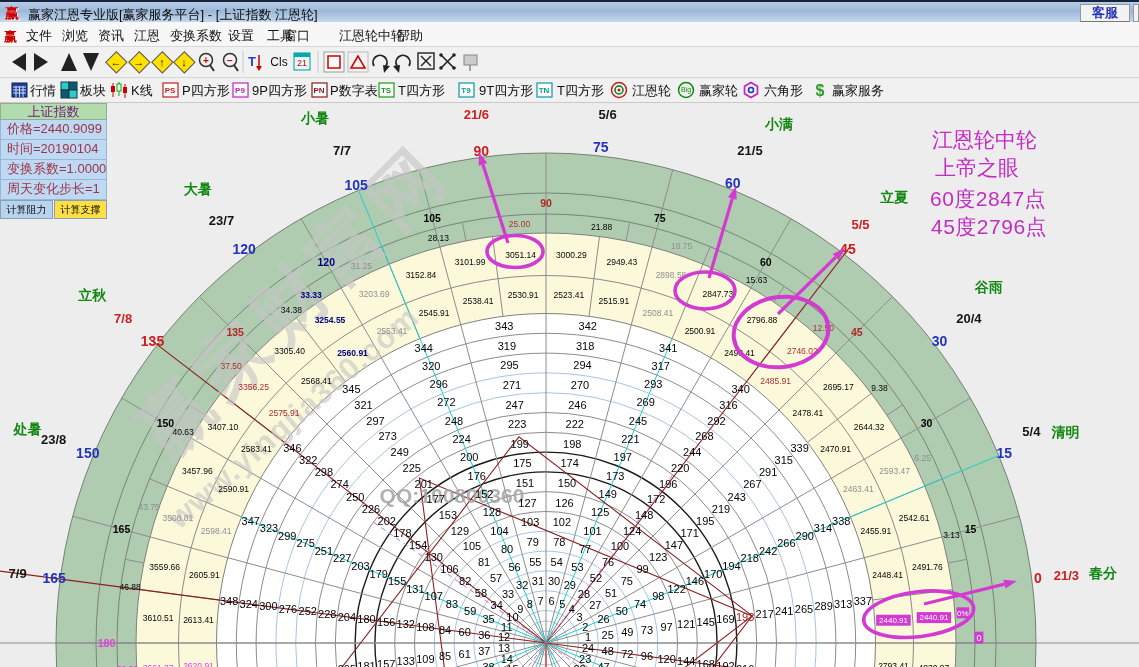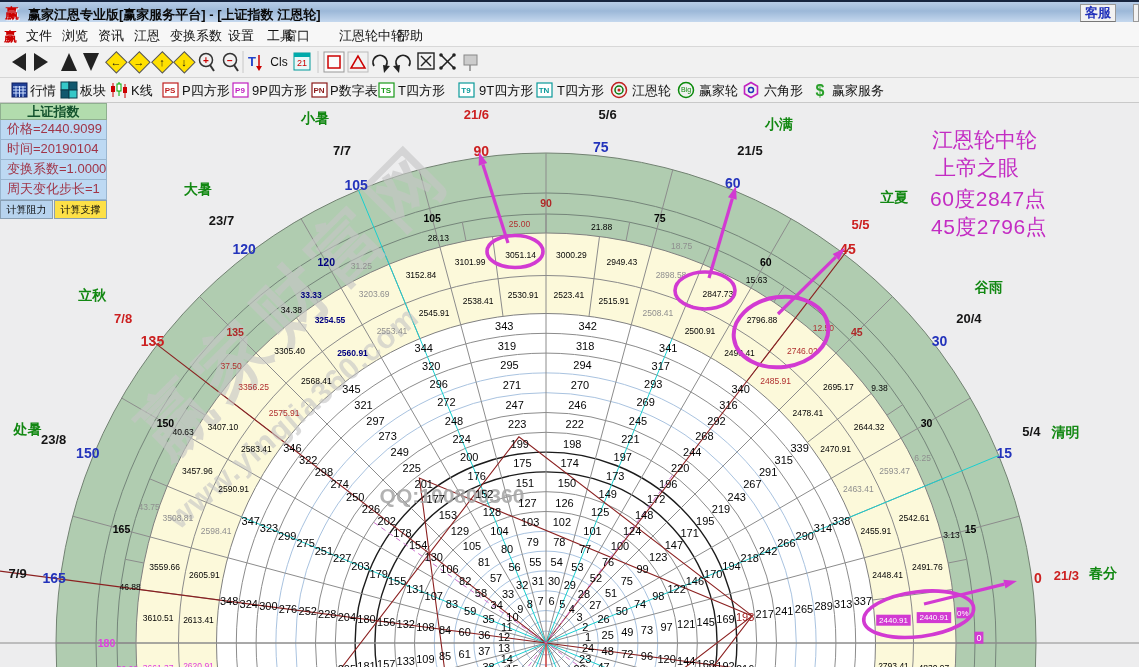--- a/index.html
+++ b/index.html
@@ -1,28 +1,28 @@
 <!DOCTYPE html>
 <html><head><meta charset="utf-8">
 <style>
 *{margin:0;padding:0;box-sizing:border-box}
 body{width:1139px;height:667px;overflow:hidden;font-family:"Liberation Sans",sans-serif;position:relative;background:#ededee}
 .titlebar{position:absolute;left:0;top:0;width:1139px;height:22px;background:linear-gradient(#b7cce6,#9cb8d8 45%,#c5d8ee);border-top:2px solid #16243e}
 .tico{position:absolute;left:4px;top:3px;width:16px;height:16px;color:#c00;font-size:14px;font-weight:bold;text-align:center;line-height:16px;text-shadow:1px 1px 0 #eef4fb}
-.ttext{position:absolute;left:28px;top:4px;font-size:13px;font-weight:bold;color:#0a0a0a}
-.kfbtn{position:absolute;left:1080px;top:2px;width:36px;height:18px;background:#f2f2f2;border:1px solid #999;border-bottom-color:#777;color:#2333bb;font-size:13px;font-weight:bold;text-align:center;line-height:16px}
+.ttext{position:absolute;left:28px;top:4px;font-size:13px;font-weight:normal;color:#0a0a0a}
+.kfbtn{position:absolute;left:1080px;top:2px;width:50px;height:18px;background:#f2f2f2;border:1px solid #999;border-bottom-color:#777;color:#2333bb;font-size:13px;font-weight:bold;text-align:center;line-height:16px}
 .kfbtn2{position:absolute;left:1133px;top:2px;width:6px;height:18px;background:#f2f2f2;border:1px solid #999}
 .menubar{position:absolute;left:0;top:22px;width:1139px;height:25px;background:#f7f7f7;border-bottom:1px solid #d8d8d8;font-size:13px;color:#111}
 .menubar span{position:absolute;top:5px}
 .mico{position:absolute;left:4px;top:4px;color:#c00;font-size:13px;font-weight:bold}
 .tb1{position:absolute;left:0;top:47px;width:1139px;height:31px;background:#f1f1f1;border-bottom:1px solid #d5d5d5}
 .tb2{position:absolute;left:0;top:78px;width:1139px;height:25px;background:#f1f1f1;border-bottom:1px solid #c9c9c9;font-size:13px;color:#111}
 .tb2 span{position:absolute;top:4px}
 .panel{position:absolute;left:0;top:103px;width:107px;font-size:13px}
-.phead{height:17px;background:#b2dcad;border:1px solid #8faf8f;color:#14532d;text-align:center;line-height:15px;font-weight:bold}
+.phead{height:17px;background:#b2dcad;border:1px solid #8faf8f;color:#701a75;text-align:center;line-height:15px;font-weight:normal}
 .prow{height:20px;background:#bdd9f3;border:1px solid #9ab6d0;border-top:none;color:#a03548;line-height:18px;padding-left:6px;white-space:nowrap;overflow:hidden}
 .pbtn{position:absolute;top:97px;height:19px;width:53px;text-align:center;line-height:17px;color:#0a0a0a;border:1px solid #8aa0b4;white-space:nowrap;overflow:hidden;font-size:10px}
 </style></head>
 <body>
 <svg width="1139" height="563" viewBox="0 0 1139 563" style="position:absolute;left:0;top:104px">
     <rect x="0" y="0" width="1139" height="563" fill="#ededee"></rect>
 <circle cx="546.0" cy="539.0" r="490" fill="#b0ccb0" stroke="#728272" stroke-width="1"></circle>
 <circle cx="546.0" cy="539.0" r="410" fill="#fcf9da" stroke="#808080" stroke-width="1"></circle>
 <circle cx="546.0" cy="539.0" r="329.5" fill="#ffffff" stroke="#808080" stroke-width="1"></circle>
 <circle cx="546.0" cy="539.0" r="450" fill="none" stroke="#75857a" stroke-width="1"></circle>

